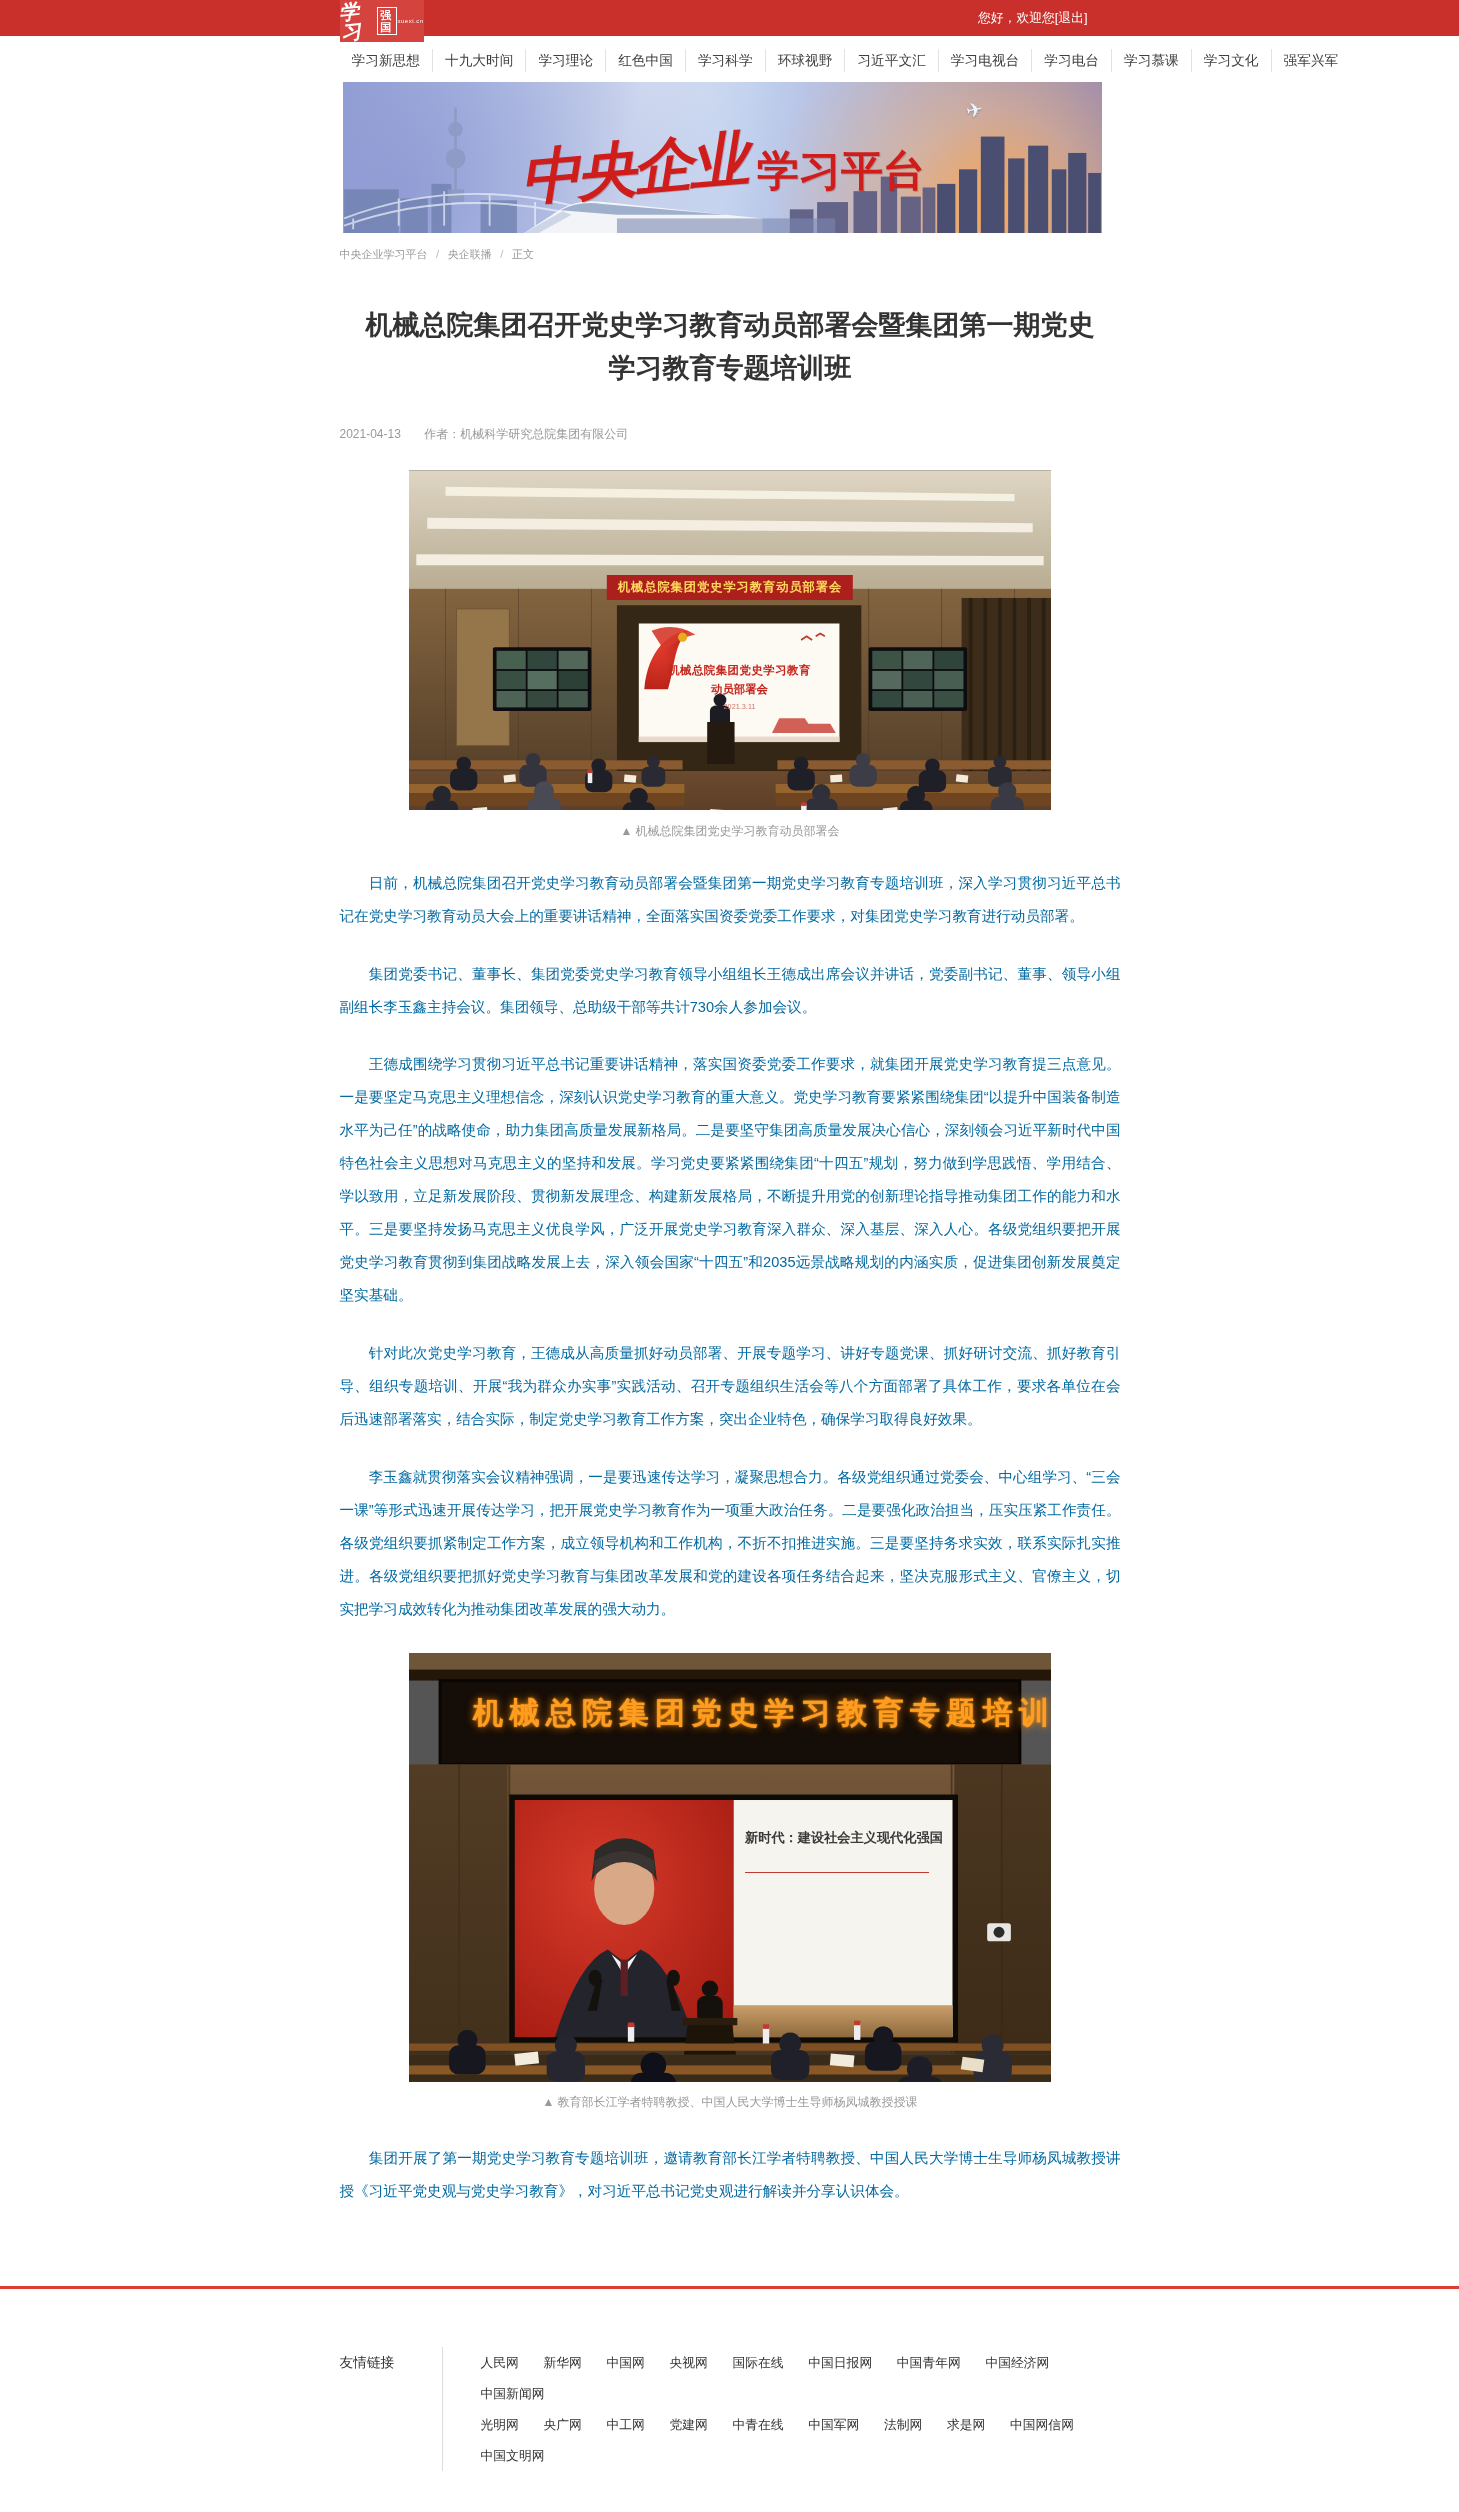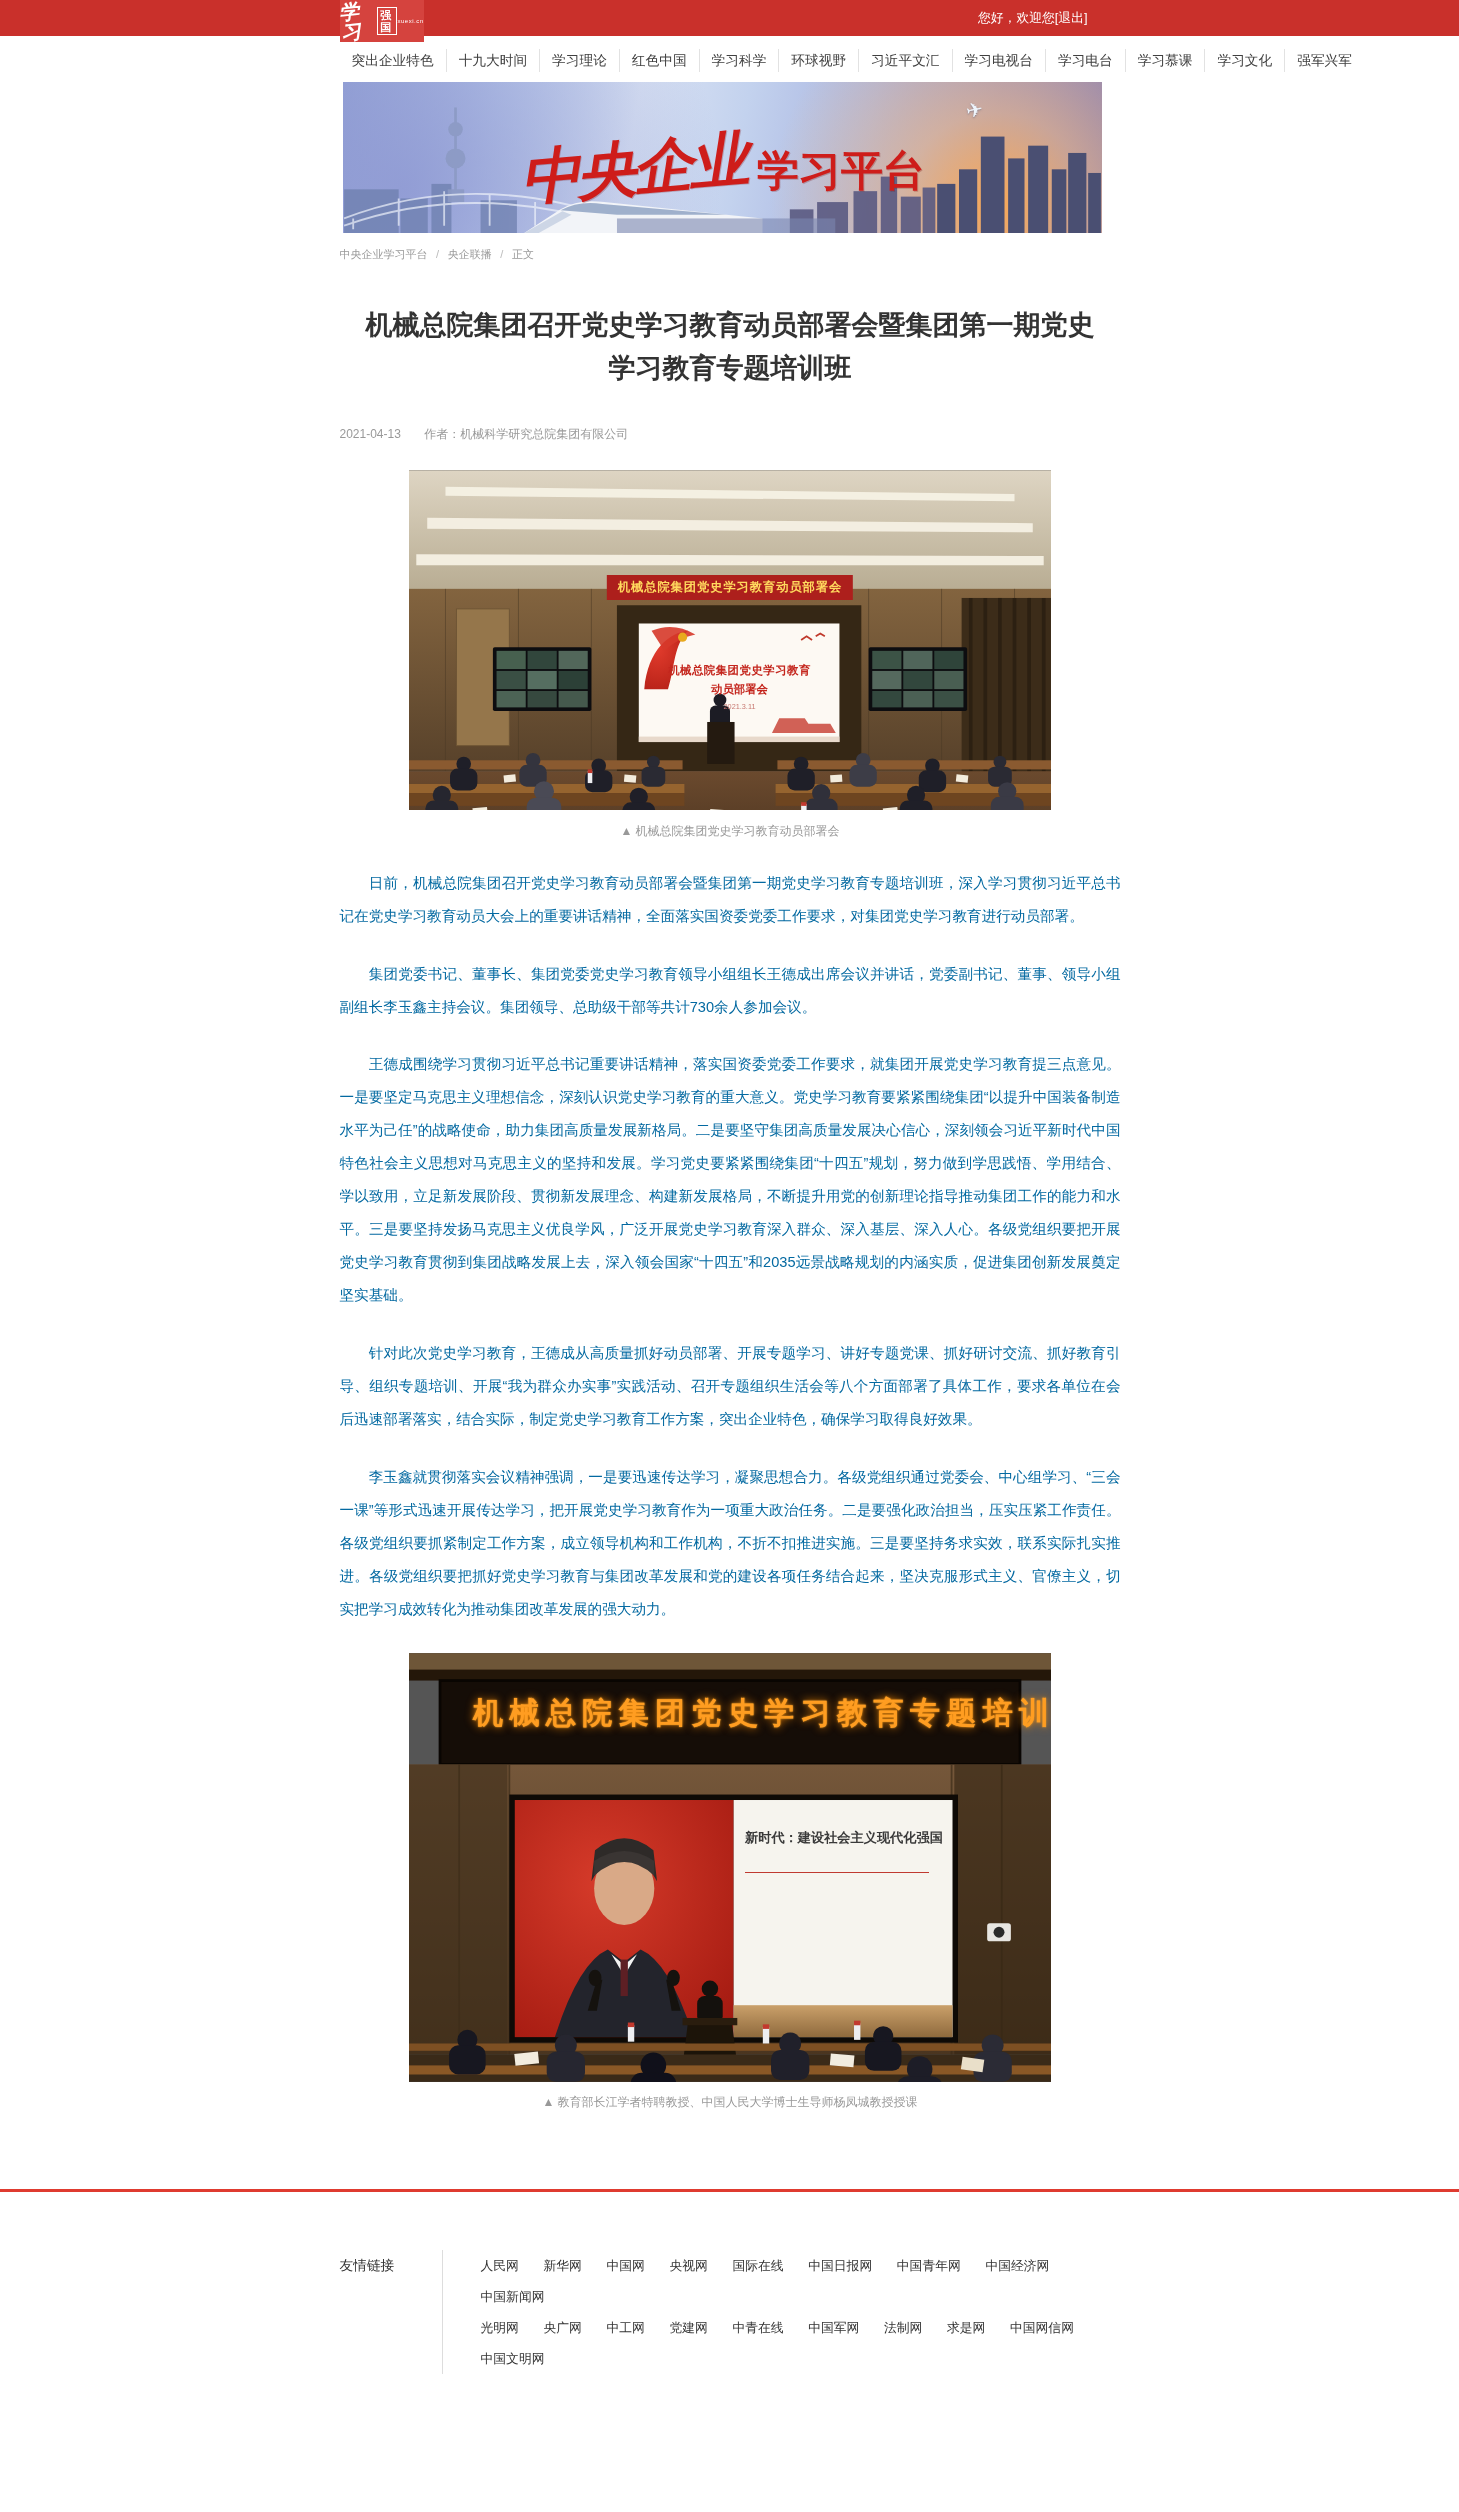--- a/index.html
+++ b/index.html
@@ -95,21 +95,21 @@
       <span>您好，欢迎您</span>
         <a>[退出]</a>
     </div>
   </div>
 </div>
 
 <div class="nav">
   <div class="shell">
     <div class="nav-row">
 
-    <span class="nav-item">突出企业特色</span>
+    <span class="nav-item">学习新思想</span>
         <span class="nav-item">十九大时间</span>
         <span class="nav-item">学习理论</span>
         <span class="nav-item">红色中国</span>
         <span class="nav-item">学习科学</span>
         <span class="nav-item">环球视野</span>
         <span class="nav-item">习近平文汇</span>
         <span class="nav-item">学习电视台</span>
         <span class="nav-item">学习电台</span>
         <span class="nav-item">学习慕课</span>
         <span class="nav-item">学习文化</span>
@@ -543,20 +543,23 @@
         <rect x="462" y="440" width="26" height="13" fill="#f2ecdf" transform="rotate(5 475 446)"></rect>
         <rect x="606" y="444" width="24" height="14" fill="#e9dfc9" transform="rotate(8 618 451)"></rect>
       </g>
     </svg>
     <div class="p2-led">机械总院集团党史学习教育专题培训班</div>
     <div class="p2-slide-title">新时代：建设社会主义现代化强国</div>
     <div class="p2-underline"></div>
   </div>
   <div class="caption">▲ 教育部长江学者特聘教授、中国人民大学博士生导师杨凤城教授授课</div>
 
+  <div class="body-text closing">
+    <p>集团开展了第一期党史学习教育专题培训班，邀请教育部长江学者特聘教授、中国人民大学博士生导师杨凤城教授讲授《习近平党史观与党史学习教育》，对习近平总书记党史观进行解读并分享认识体会。</p>
+  </div>
 
 </div>
 
 <div class="red-divider"></div>
 
 <div class="shell">
   <div class="links-section">
     <div class="links-label">友情链接</div>
     <div class="links-cols">
       <div class="links-row">

